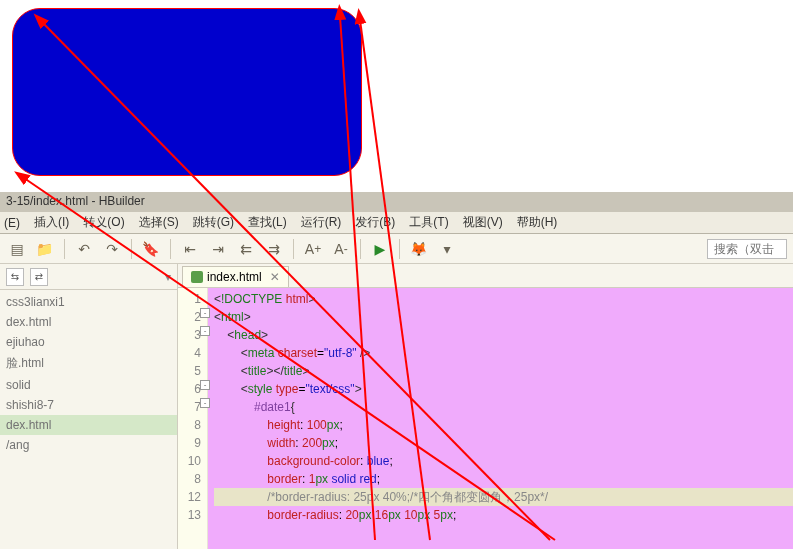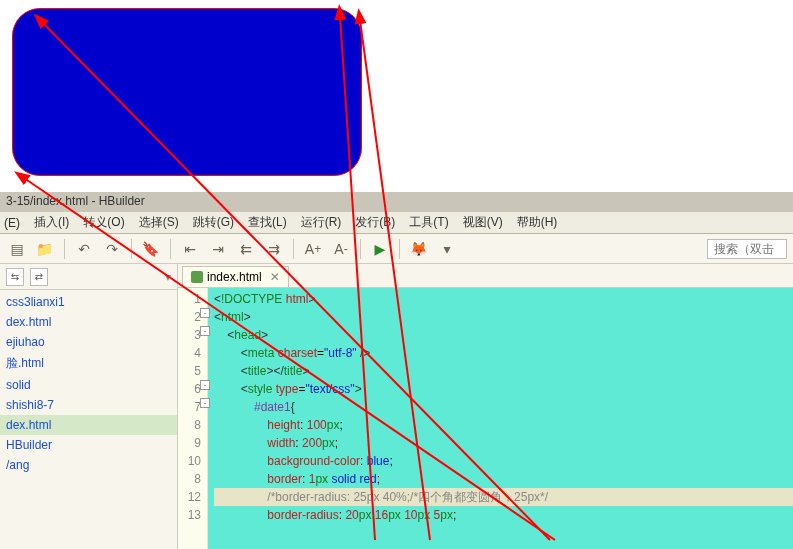--- a/index.html
+++ b/index.html
@@ -11,23 +11,23 @@
 .menu-bar span{color:#333;cursor:pointer}
 .toolbar{height:30px;background:#f7f5ec;border-bottom:1px solid #d0ccc0;display:flex;align-items:center;padding:0 6px;gap:6px}
 .tb-btn{width:22px;height:22px;display:flex;align-items:center;justify-content:center;color:#6b6556;cursor:pointer;font-size:14px}
 .tb-sep{width:1px;height:20px;background:#ccc7b8;margin:0 2px}
 .search-box{margin-left:auto;border:1px solid #bbb;background:#fff;padding:2px 6px;color:#999;font-size:12px;width:80px}
 .main{display:flex;height:285px}
 .sidebar{width:178px;background:#f7f5ec;border-right:1px solid #d0ccc0;display:flex;flex-direction:column}
 .side-toolbar{height:26px;border-bottom:1px solid #d0ccc0;display:flex;align-items:center;padding:0 6px;gap:6px}
 .side-tb-btn{width:18px;height:18px;border:1px solid #bbb;background:#fff;font-size:10px;display:flex;align-items:center;justify-content:center;color:#555}
 .tree{padding:2px 0}
-.tree-item{padding:3px 6px;color:#1d4ed8;cursor:pointer}
+.tree-item{padding:3px 6px;color:#737373;cursor:pointer}
 .tree-item.sel{background:#d5e8c8}
-.editor-pane{flex:1;background:#5eead4;display:flex;flex-direction:column;position:relative}
+.editor-pane{flex:1;background:#f0abfc;display:flex;flex-direction:column;position:relative}
 .tab-bar{height:24px;background:#f7f5ec;border-bottom:1px solid #d0ccc0;display:flex;align-items:flex-end;padding-left:4px}
 .tab{background:#fdfded;border:1px solid #c8c4b6;border-bottom:none;padding:3px 8px;font-size:11px;display:flex;align-items:center;gap:4px}
 .tab-icon{width:12px;height:12px;background:#5a9e4a;border-radius:2px}
 .editor{flex:1;display:flex;overflow:hidden}
 .gutter{width:30px;background:#fdfded;border-right:1px solid #e8e4d6;text-align:right;padding:2px 6px 0 0;color:#888;font-family:Consolas,monospace;font-size:13px;line-height:18px}
 .code{flex:1;padding:2px 0 8px 6px;font-family:Consolas,monospace;font-size:13px;line-height:18px;white-space:pre;position:relative}
 .code-line{height:18px}
 .hl-line{background:#e8e4c8}
 .fold{position:absolute;left:-14px;width:10px;height:10px;border:1px solid #999;background:#fff;font-size:8px;line-height:8px;text-align:center;color:#666}
 .c-tag{color:#1e7a1e}
@@ -99,21 +99,20 @@
       <span style="margin-left:auto;color:#888">▾</span>
     </div>
     <div class="tree" id="tree">
         <div class="tree-item">css3lianxi1</div>
         <div class="tree-item">dex.html</div>
         <div class="tree-item">ejiuhao</div>
         <div class="tree-item">脸.html</div>
         <div class="tree-item">solid</div>
         <div class="tree-item">shishi8-7</div>
         <div class="tree-item sel">dex.html</div>
-        <div class="tree-item">HBuilder</div>
         <div class="tree-item">/ang</div>
       </div>
   </div>
 
   <div class="editor-pane">
     <div class="tab-bar">
       <div class="tab">
         <span class="tab-icon"></span>
         <span>index.html</span>
         <span style="color:#888;margin-left:4px">✕</span>

